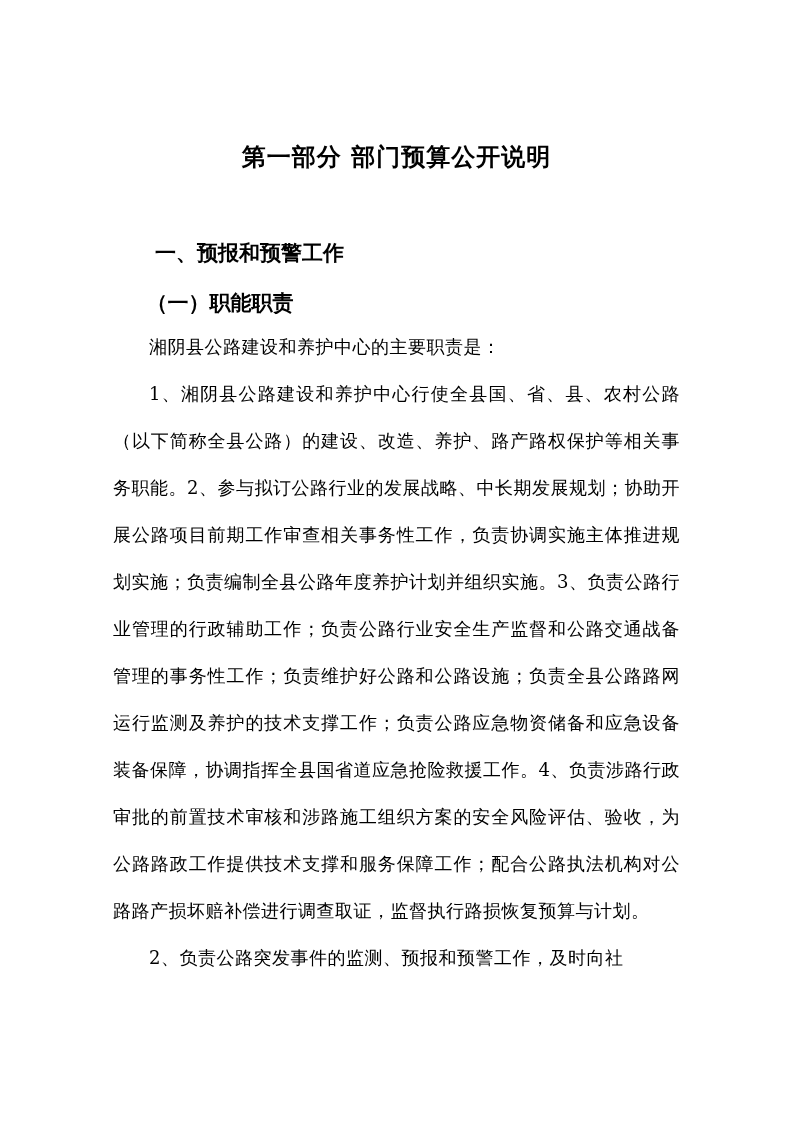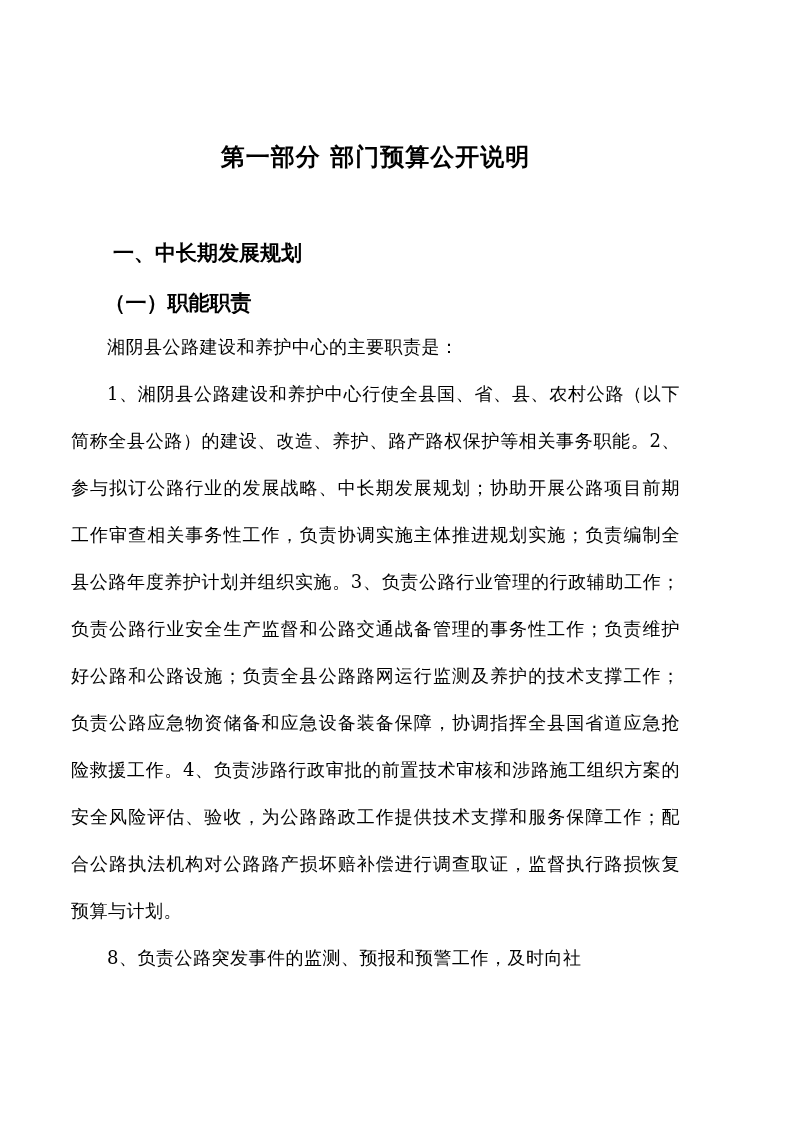--- a/index.html
+++ b/index.html
@@ -12,21 +12,21 @@
     font-family: "DejaVu Serif", "Liberation Serif", serif;
   }
 
   .page {
     position: relative;
     width: 793px;
     height: 1122px;
     margin: 0 auto;
     background: #ffffff;
     color: #000000;
-    padding: 142px 113px 0 71px;
+    padding: 142px 113px 0 113px;
     overflow: hidden;
   }
 
   .doc-title {
     font-size: 24px;
     font-weight: bold;
     text-align: center;
     letter-spacing: 1px;
     line-height: 30px;
     font-family: "DejaVu Sans", "Liberation Sans", sans-serif;
@@ -64,23 +64,23 @@
     margin-top: 3px;
   }
 </style>
 </head>
 <body>
 
 <div class="page">
 
   <h1 class="doc-title">第一部分 部门预算公开说明</h1>
 
-  <h2 class="h-level1">一、中长期发展规划</h2>
+  <h2 class="h-level1">一、预报和预警工作</h2>
 
   <h3 class="h-level2">（一）职能职责</h3>
 
   <p class="para first">湘阴县公路建设和养护中心的主要职责是：</p>
 
   <p class="para">1、湘阴县公路建设和养护中心行使全县国、省、县、农村公路（以下简称全县公路）的建设、改造、养护、路产路权保护等相关事务职能。2、参与拟订公路行业的发展战略、中长期发展规划；协助开展公路项目前期工作审查相关事务性工作，负责协调实施主体推进规划实施；负责编制全县公路年度养护计划并组织实施。3、负责公路行业管理的行政辅助工作；负责公路行业安全生产监督和公路交通战备管理的事务性工作；负责维护好公路和公路设施；负责全县公路路网运行监测及养护的技术支撑工作；负责公路应急物资储备和应急设备装备保障，协调指挥全县国省道应急抢险救援工作。4、负责涉路行政审批的前置技术审核和涉路施工组织方案的安全风险评估、验收，为公路路政工作提供技术支撑和服务保障工作；配合公路执法机构对公路路产损坏赔补偿进行调查取证，监督执行路损恢复预算与计划。</p>
 
-  <p class="para">8、负责公路突发事件的监测、预报和预警工作，及时向社</p>
+  <p class="para">2、负责公路突发事件的监测、预报和预警工作，及时向社</p>
 
 </div>
 
 </body></html>

